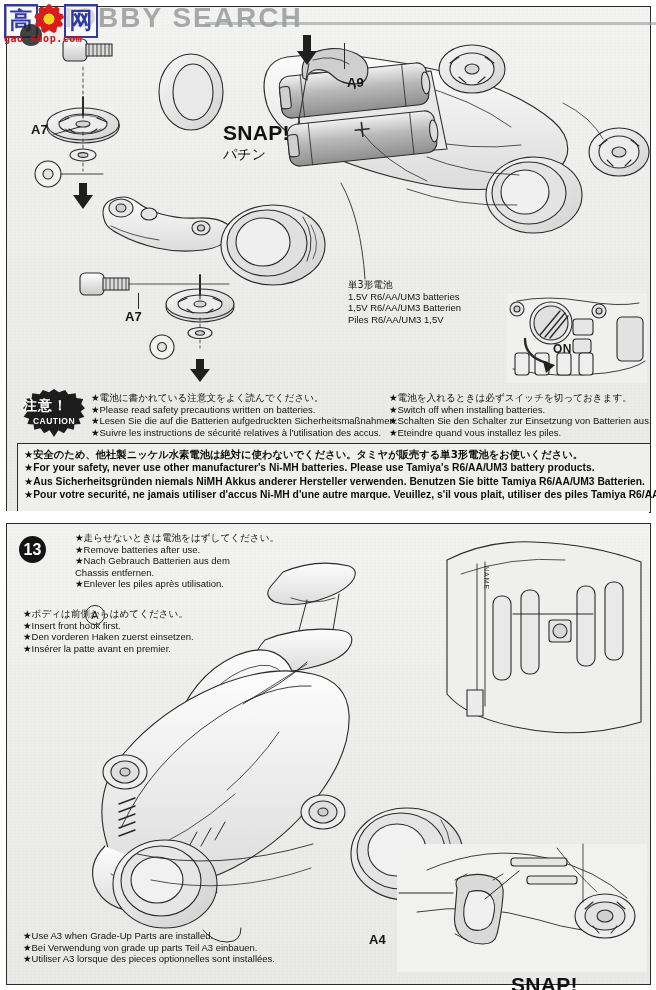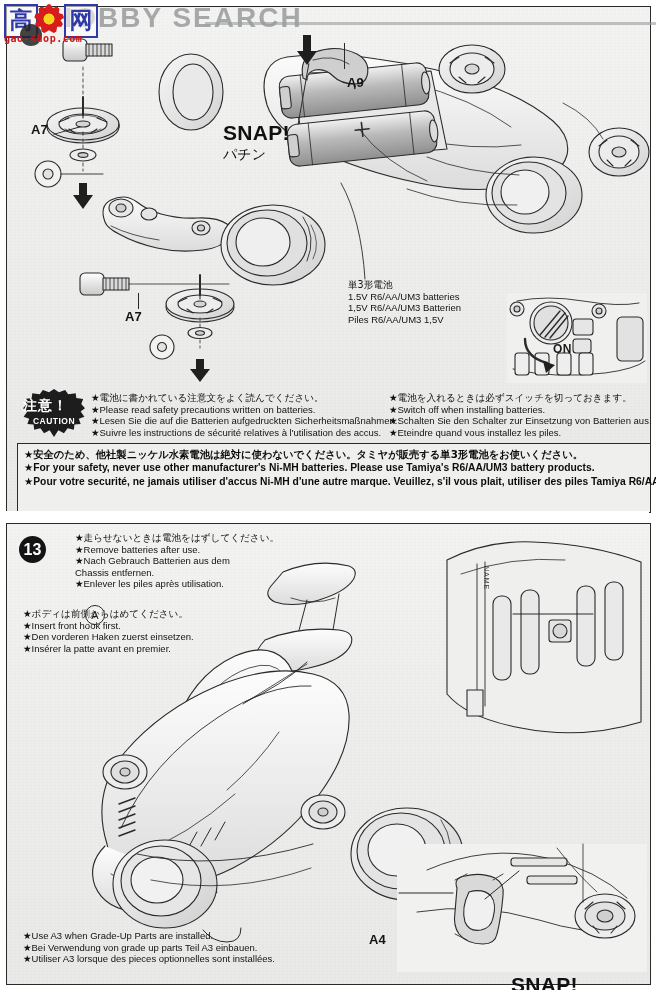--- a/index.html
+++ b/index.html
@@ -336,20 +336,21 @@
     <div class="tblock" style="left:382px;top:385px;width:262px;">
       <div class="ln ja">★電池を入れるときは必ずスイッチを切っておきます。</div>
       <div class="ln">★Switch off when installing batteries.</div>
       <div class="ln">★Schalten Sie den Schalter zur Einsetzung von Batterien aus.</div>
       <div class="ln">★Eteindre quand vous installez les piles.</div>
     </div>
 
     <div class="warnbox" style="left:10px;top:436px;width:620px;height:60px;padding:4px 6px;">
       <div class="line ja">★安全のため、他社製ニッケル水素電池は絶対に使わないでください。タミヤが販売する単3形電池をお使いください。</div>
       <div class="line">★For your safety, never use other manufacturer's Ni-MH batteries. Please use Tamiya's R6/AA/UM3 battery products.</div>
+      <div class="line">★Aus Sicherheitsgründen niemals NiMH Akkus anderer Hersteller verwenden. Benutzen Sie bitte Tamiya R6/AA/UM3 Batterien.</div>
       <div class="line">★Pour votre securité, ne jamais utiliser d'accus Ni-MH d'une autre marque. Veuillez, s'il vous plait, utiliser des piles Tamiya R6/AA/UM3.</div>
     </div>
   </div>
 
   <div class="divider"></div>
 
   <div class="panel" id="panel-bottom">
     <div class="sheet-noise"></div>
 
     <div class="art">

